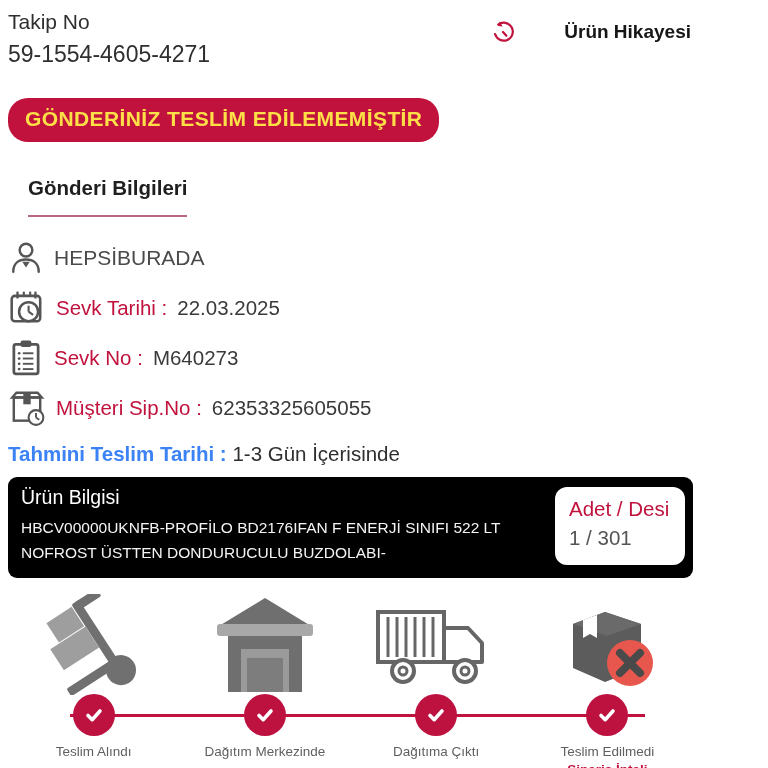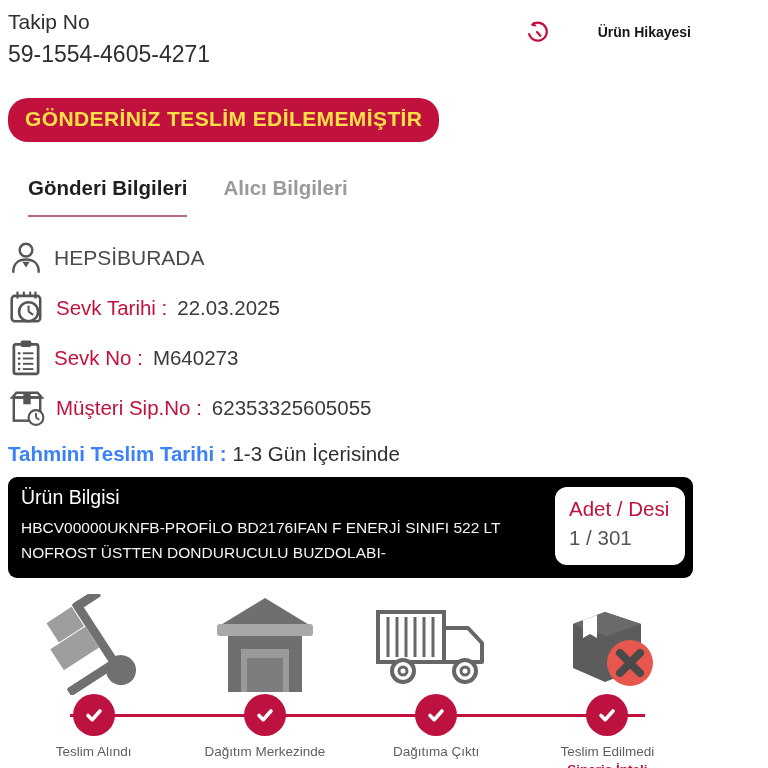--- a/index.html
+++ b/index.html
@@ -4,21 +4,21 @@
 <style>
   html,body{margin:0;padding:0;background:#fff;}
   body{width:768px;height:768px;font-family:"Liberation Sans","DejaVu Sans",sans-serif;color:#2f2f2f;overflow:hidden;}
   .page{box-sizing:border-box;width:701px;height:768px;padding:10px 8px 0 8px;position:relative;}
 
   
   .hdr{display:flex;justify-content:space-between;align-items:flex-start;}
   .takip-label{font-size:21px;color:#2f2f2f;}
   .takip-value{font-size:23px;color:#2f2f2f;margin-top:7px;}
   .history-btn{display:flex;align-items:center;gap:9px;margin-top:10px;margin-right:2px;cursor:pointer;}
-  .history-btn span.txt{font-size:14px;font-weight:700;color:#161616;margin-left:40px;}
+  .history-btn span.txt{font-size:19px;font-weight:700;color:#161616;margin-left:40px;}
 
   
   .banner{display:inline-block;margin-top:30px;background:#C0123C;color:#fde047;font-weight:700;
           font-size:21px;letter-spacing:.4px;padding:9px 17px 11px 17px;border-radius:20px;}
 
   
   .tabs{display:flex;gap:36px;margin-top:34px;font-size:20.5px;font-weight:700;margin-left:20px;}
   .tab{padding-bottom:15px;cursor:pointer;}
   .tab.active{color:#1f1f1f;border-bottom:2px solid #b5697e;}
   .tab.inactive{color:#9a9a9a;}
@@ -79,21 +79,20 @@
       <span class="txt">Ürün Hikayesi</span>
     </div>
   </div>
 
   
   <div class="banner">GÖNDERİNİZ TESLİM EDİLEMEMİŞTİR</div>
 
   
   <div class="tabs">
     <div class="tab active">Gönderi Bilgileri</div>
-    <div class="tab inactive">Alıcı Bilgileri</div>
   </div>
 
   
   <div class="info">
 
     <div class="info-row">
       <span class="icn">
         <svg width="36" height="36" viewBox="0 0 34 34">
           <circle cx="17" cy="9.5" r="6" fill="none" stroke="#555" stroke-width="2.3"></circle>
           <path d="M5 30 c0-8 5.5-11.5 12-11.5 s12 3.5 12 11.5" fill="none" stroke="#555" stroke-width="2.3" stroke-linecap="round"></path>

